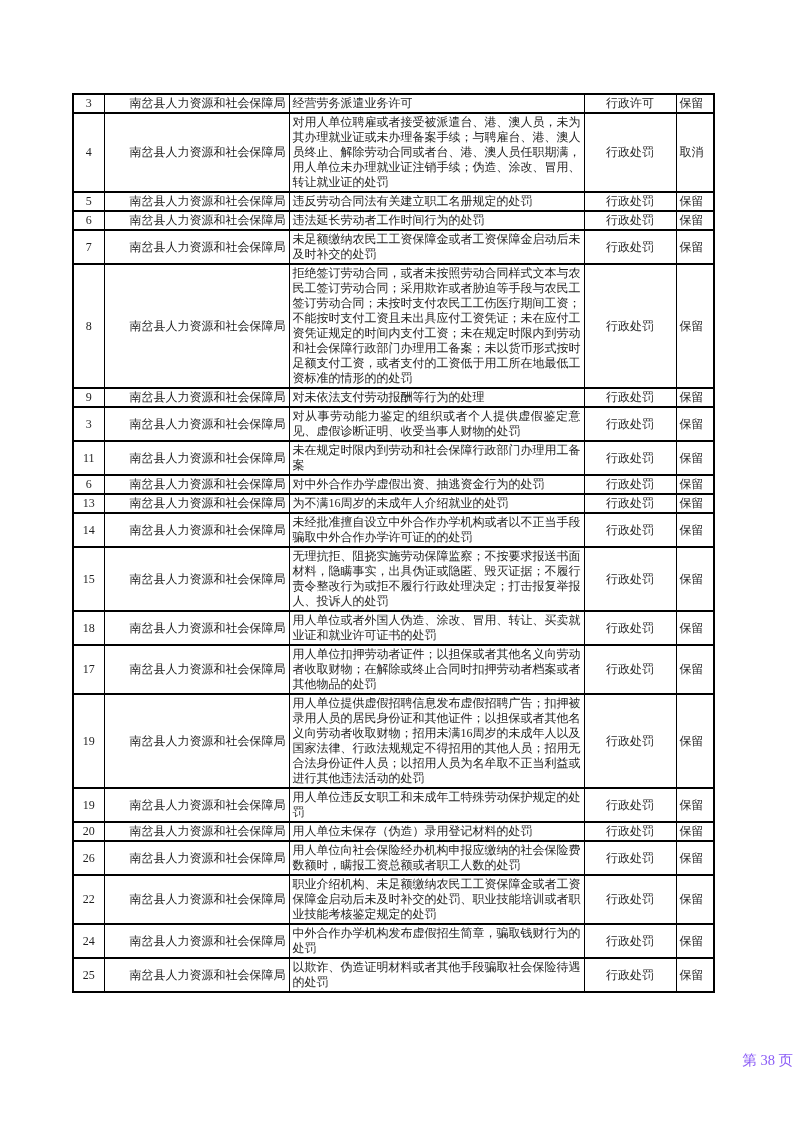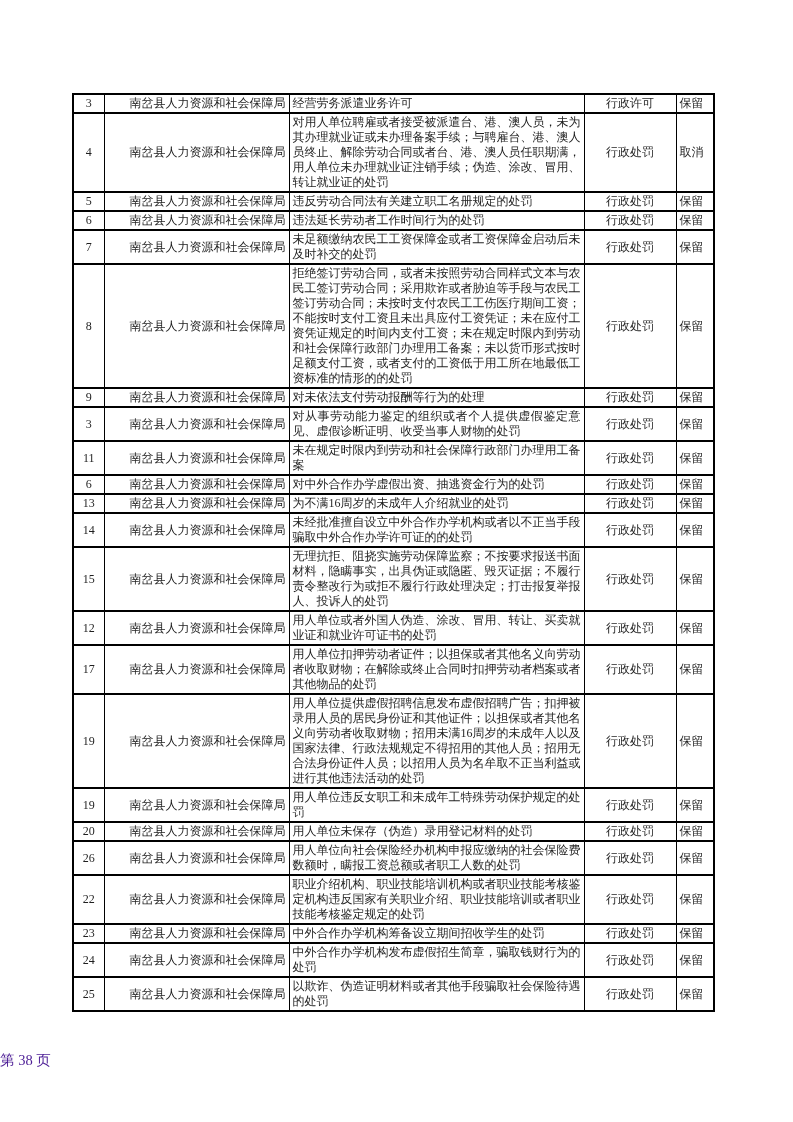--- a/index.html
+++ b/index.html
@@ -39,23 +39,23 @@
   td.c-num  { text-align: center; padding: 1px 0; }
   td.c-dept { text-align: right; white-space: nowrap; padding: 1px 1px; }
   td.c-item { text-align: justify; }
   td.c-cat  { text-align: center; font-family: Liberation Serif, serif; }
   td.c-dec  { text-align: left; padding: 1px 1px; }
   .footer {
     position: absolute;
     top: 1051px;
     left: 0;
     width: 100%;
-    text-align: left;
+    text-align: right;
     font-size: 14.5px;
-    color: #4c1d95;
+    color: #8b5cf6;
   }
 </style>
 </head>
 <body>
 
 <div class="page">
 
   <table class="items">
     <colgroup>
       <col style="width:31px">
@@ -150,21 +150,21 @@
           <td class="c-dec">保留</td>
         </tr>
         <tr>
           <td class="c-num">15</td>
           <td class="c-dept">南岔县人力资源和社会保障局</td>
           <td class="c-item">无理抗拒、阻挠实施劳动保障监察；不按要求报送书面材料，隐瞒事实，出具伪证或隐匿、毁灭证据；不履行责令整改行为或拒不履行行政处理决定；打击报复举报人、投诉人的处罚</td>
           <td class="c-cat">行政处罚</td>
           <td class="c-dec">保留</td>
         </tr>
         <tr>
-          <td class="c-num">12</td>
+          <td class="c-num">18</td>
           <td class="c-dept">南岔县人力资源和社会保障局</td>
           <td class="c-item">用人单位或者外国人伪造、涂改、冒用、转让、买卖就业证和就业许可证书的处罚</td>
           <td class="c-cat">行政处罚</td>
           <td class="c-dec">保留</td>
         </tr>
         <tr>
           <td class="c-num">17</td>
           <td class="c-dept">南岔县人力资源和社会保障局</td>
           <td class="c-item">用人单位扣押劳动者证件；以担保或者其他名义向劳动者收取财物；在解除或终止合同时扣押劳动者档案或者其他物品的处罚</td>
           <td class="c-cat">行政处罚</td>
@@ -194,28 +194,21 @@
         <tr>
           <td class="c-num">26</td>
           <td class="c-dept">南岔县人力资源和社会保障局</td>
           <td class="c-item">用人单位向社会保险经办机构申报应缴纳的社会保险费数额时，瞒报工资总额或者职工人数的处罚</td>
           <td class="c-cat">行政处罚</td>
           <td class="c-dec">保留</td>
         </tr>
         <tr>
           <td class="c-num">22</td>
           <td class="c-dept">南岔县人力资源和社会保障局</td>
-          <td class="c-item">职业介绍机构、职业技能培训机构或者职业技能考核鉴定机构违反国家有关职业介绍、职业技能培训或者职业技能考核鉴定规定的处罚</td>
-          <td class="c-cat">行政处罚</td>
-          <td class="c-dec">保留</td>
-        </tr>
-        <tr>
-          <td class="c-num">23</td>
-          <td class="c-dept">南岔县人力资源和社会保障局</td>
-          <td class="c-item">中外合作办学机构筹备设立期间招收学生的处罚</td>
+          <td class="c-item">职业介绍机构、未足额缴纳农民工工资保障金或者工资保障金启动后未及时补交的处罚、职业技能培训或者职业技能考核鉴定规定的处罚</td>
           <td class="c-cat">行政处罚</td>
           <td class="c-dec">保留</td>
         </tr>
         <tr>
           <td class="c-num">24</td>
           <td class="c-dept">南岔县人力资源和社会保障局</td>
           <td class="c-item">中外合作办学机构发布虚假招生简章，骗取钱财行为的处罚</td>
           <td class="c-cat">行政处罚</td>
           <td class="c-dec">保留</td>
         </tr>

